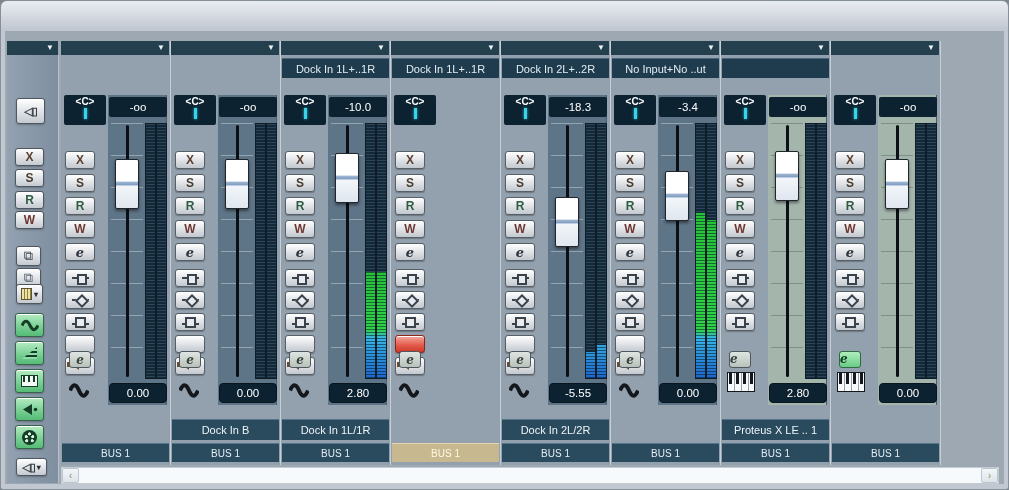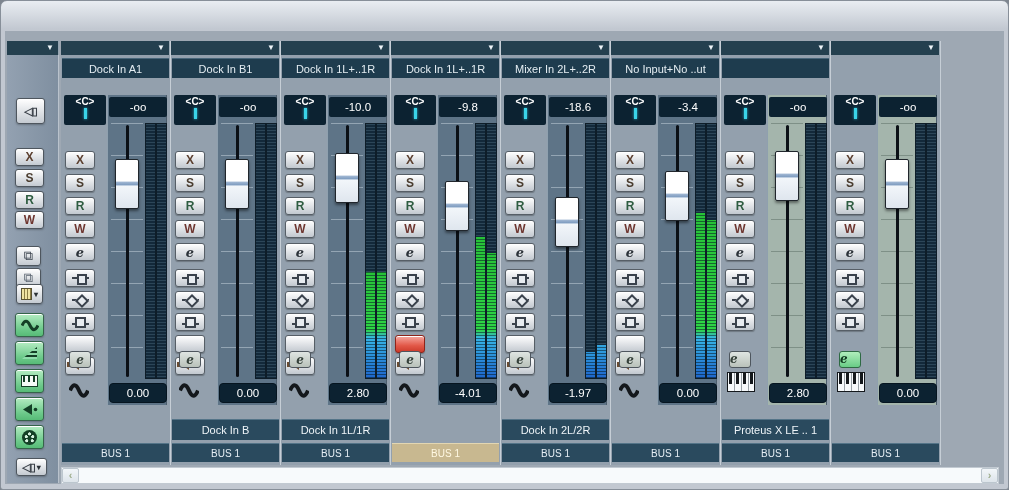--- a/index.html
+++ b/index.html
@@ -190,21 +190,20 @@
         <span class="toggle-glyph">◁▯</span>
         <span class="chev">▾</span>
       </div>
     </div>
 
     <div id="strips">
         <div class="strip audio" style="left: 56px;">
     <div class="routing-cell">
       <span class="dd-arrow">▼</span>
     </div>
-    <div class="input-label">Dock In A1</div>
 
     <div class="pan-box">
       <span class="pan-val">&lt;C&gt;</span>
       <span class="pan-tick"></span>
     </div>
 
     <div class="fader-panel">
       <div class="lvl">-oo</div>
       <div class="fader-track">
         <span class="fader-slot"></span>
@@ -256,21 +255,20 @@
       </svg>
     </div>
     <div class="mini-e inst-only">e</div>
 
     <div class="bus-box">BUS 1</div>
   </div>
         <div class="strip audio" style="left: 166px;">
     <div class="routing-cell">
       <span class="dd-arrow">▼</span>
     </div>
-    <div class="input-label">Dock In B1</div>
 
     <div class="pan-box">
       <span class="pan-val">&lt;C&gt;</span>
       <span class="pan-tick"></span>
     </div>
 
     <div class="fader-panel">
       <div class="lvl">-oo</div>
       <div class="fader-track">
         <span class="fader-slot"></span>
@@ -397,36 +395,20 @@
     <div class="routing-cell">
       <span class="dd-arrow">▼</span>
     </div>
     <div class="input-label">Dock In 1L+..1R</div>
 
     <div class="pan-box">
       <span class="pan-val">&lt;C&gt;</span>
       <span class="pan-tick"></span>
     </div>
 
-    <div class="fader-panel">
-      <div class="lvl">-9.8</div>
-      <div class="fader-track">
-        <span class="fader-slot"></span>
-        <span class="fader-handle" style="top: 58px;"></span>
-      </div>
-      <div class="meter">
-        <span class="meter-trk l">
-          <span class="meter-bar" style="height: 141px;"></span>
-        </span>
-        <span class="meter-trk r">
-          <span class="meter-bar" style="height: 125px;"></span>
-        </span>
-      </div>
-      <div class="fader-val">-4.01</div>
-    </div>
 
     <div class="sbtn" style="top:110px;">
       <span class="glyph-x">X</span>
     </div>
     <div class="sbtn" style="top:133px;">
       <span class="glyph-s">S</span>
     </div>
     <div class="sbtn" style="top:156px;">
       <span class="glyph-r">R</span>
     </div>
@@ -456,42 +438,42 @@
       </svg>
     </div>
     <div class="mini-e inst-only">e</div>
 
     <div class="bus-box">BUS 1</div>
   </div>
         <div class="strip audio" style="left: 496px;">
     <div class="routing-cell">
       <span class="dd-arrow">▼</span>
     </div>
-    <div class="input-label">Mixer In 2L+..2R</div>
+    <div class="input-label">Dock In 2L+..2R</div>
 
     <div class="pan-box">
       <span class="pan-val">&lt;C&gt;</span>
       <span class="pan-tick"></span>
     </div>
 
     <div class="fader-panel">
-      <div class="lvl">-18.6</div>
+      <div class="lvl">-18.3</div>
       <div class="fader-track">
         <span class="fader-slot"></span>
         <span class="fader-handle" style="top: 74px;"></span>
       </div>
       <div class="meter">
         <span class="meter-trk l">
           <span class="meter-bar" style="height: 26px;"></span>
         </span>
         <span class="meter-trk r">
           <span class="meter-bar" style="height: 33px;"></span>
         </span>
       </div>
-      <div class="fader-val">-1.97</div>
+      <div class="fader-val">-5.55</div>
     </div>
 
     <div class="sbtn" style="top:110px;">
       <span class="glyph-x">X</span>
     </div>
     <div class="sbtn" style="top:133px;">
       <span class="glyph-s">S</span>
     </div>
     <div class="sbtn" style="top:156px;">
       <span class="glyph-r">R</span>

